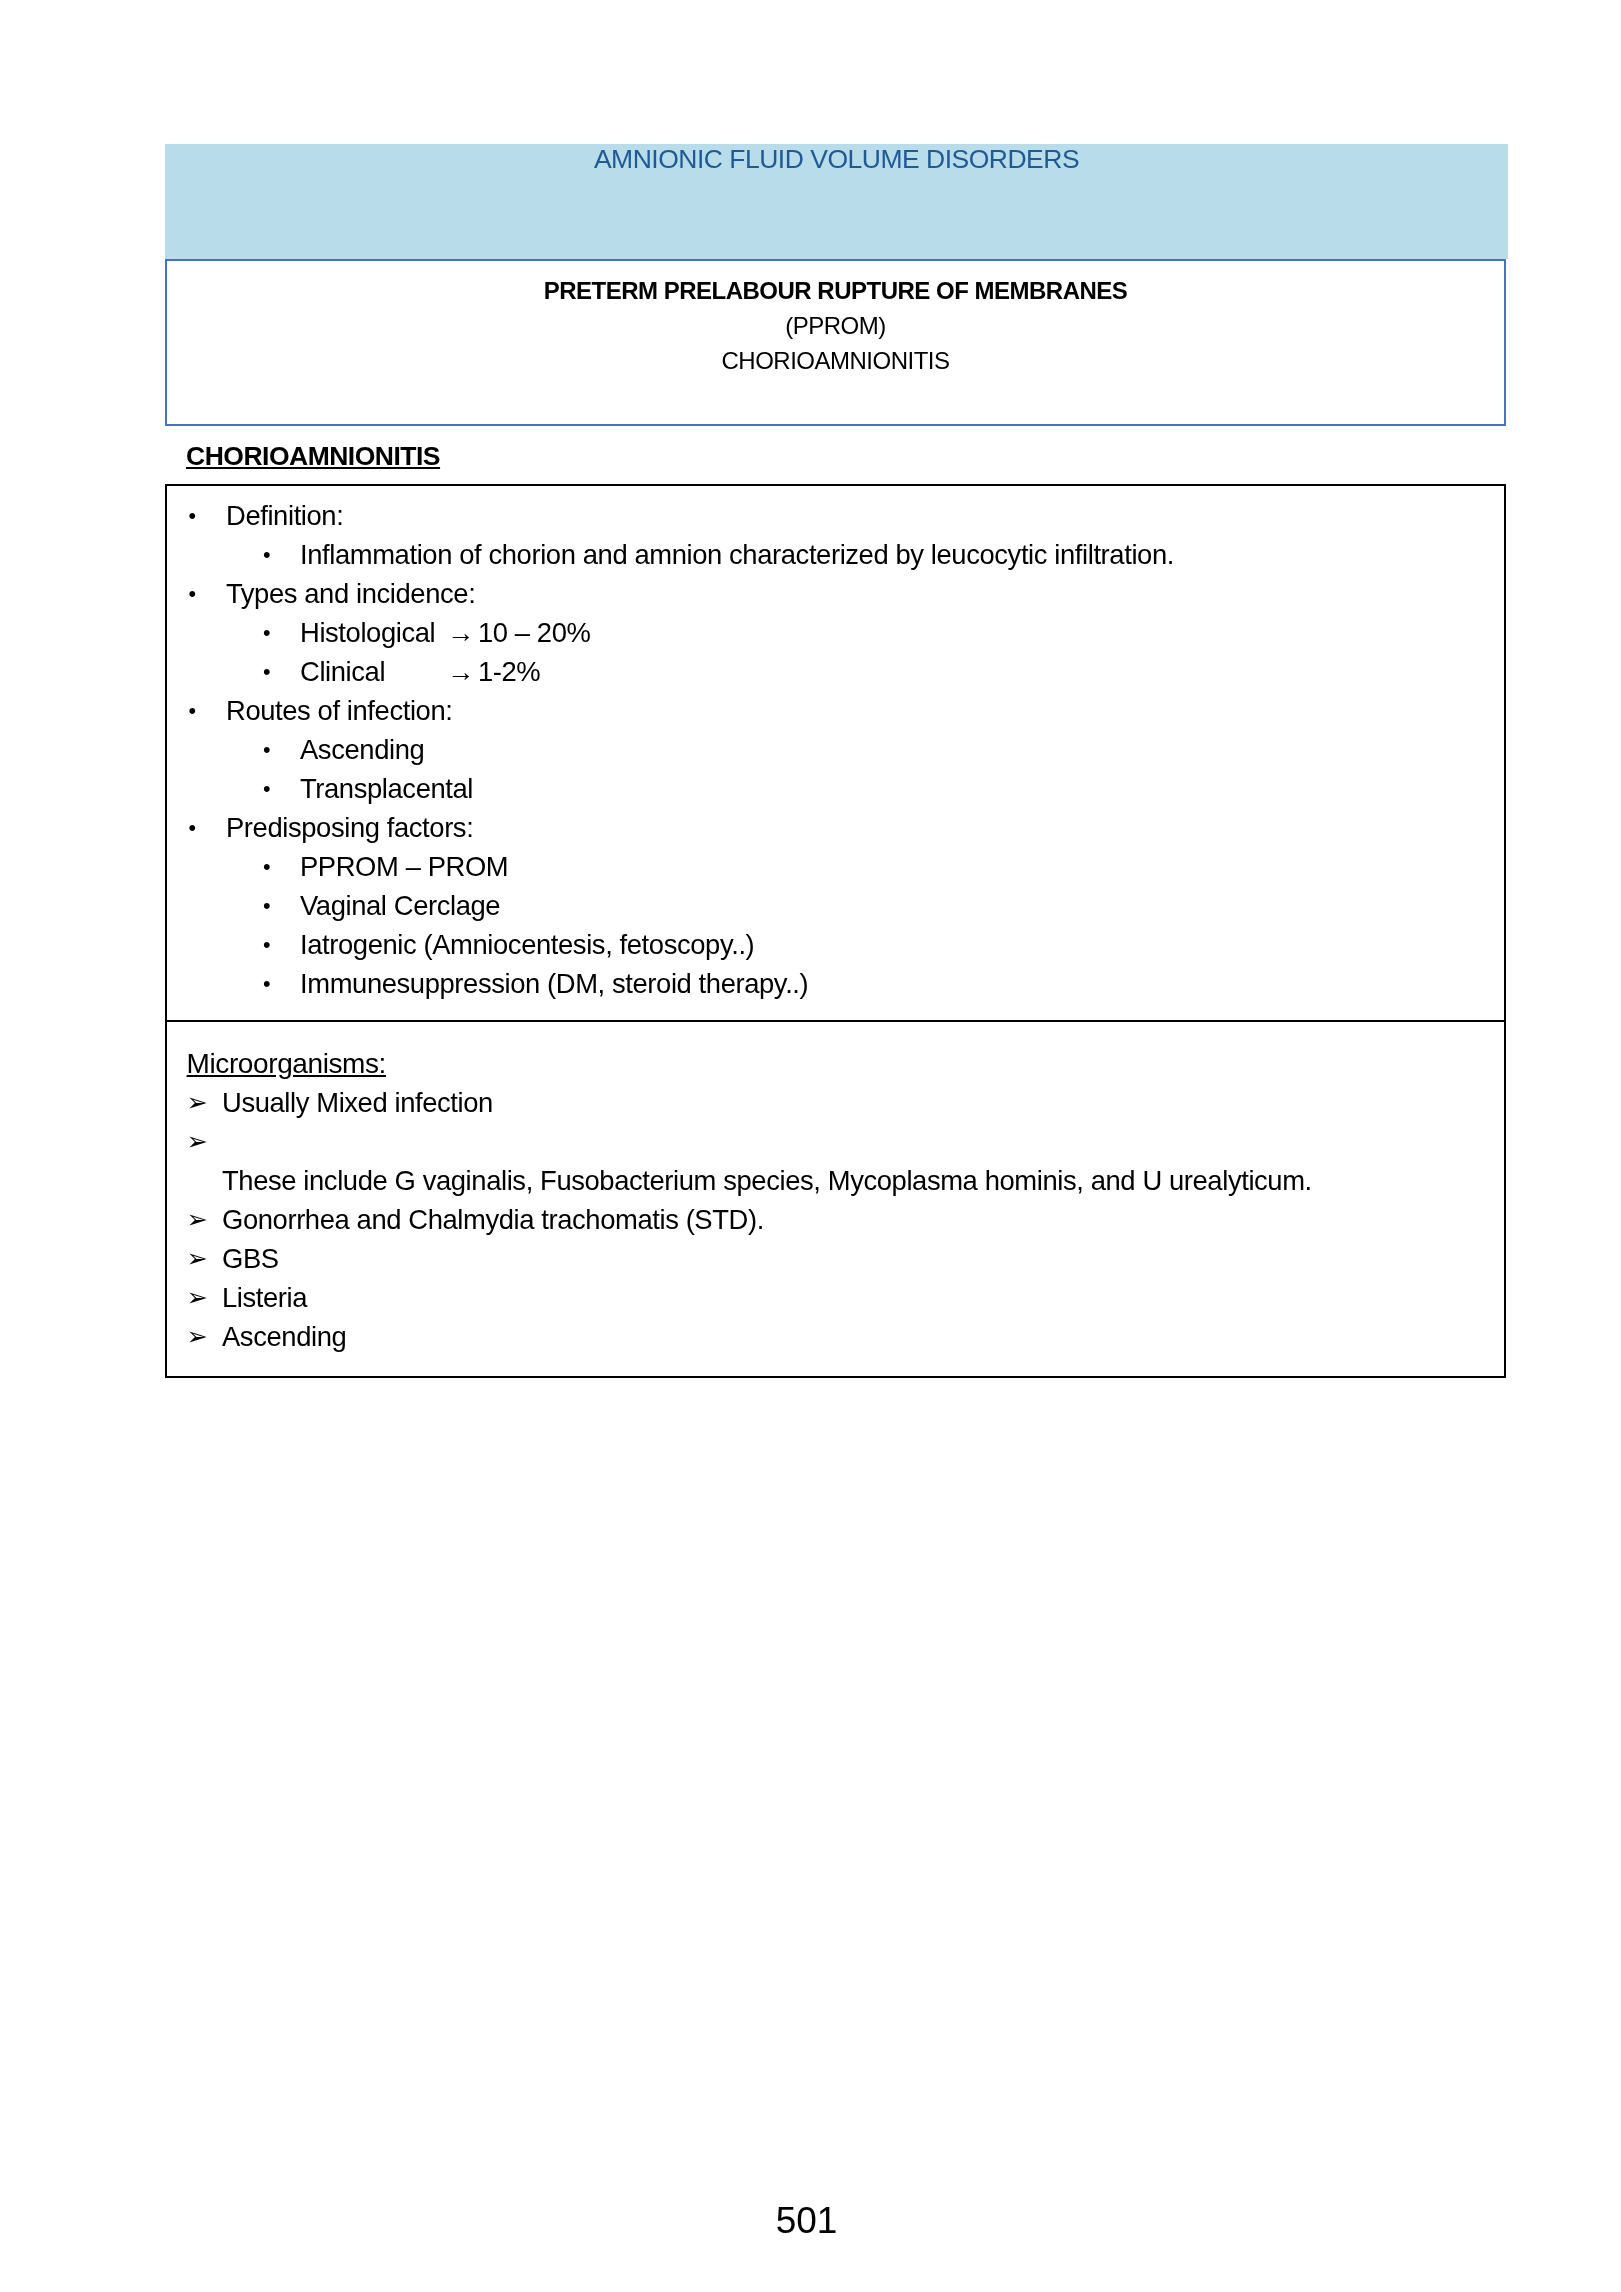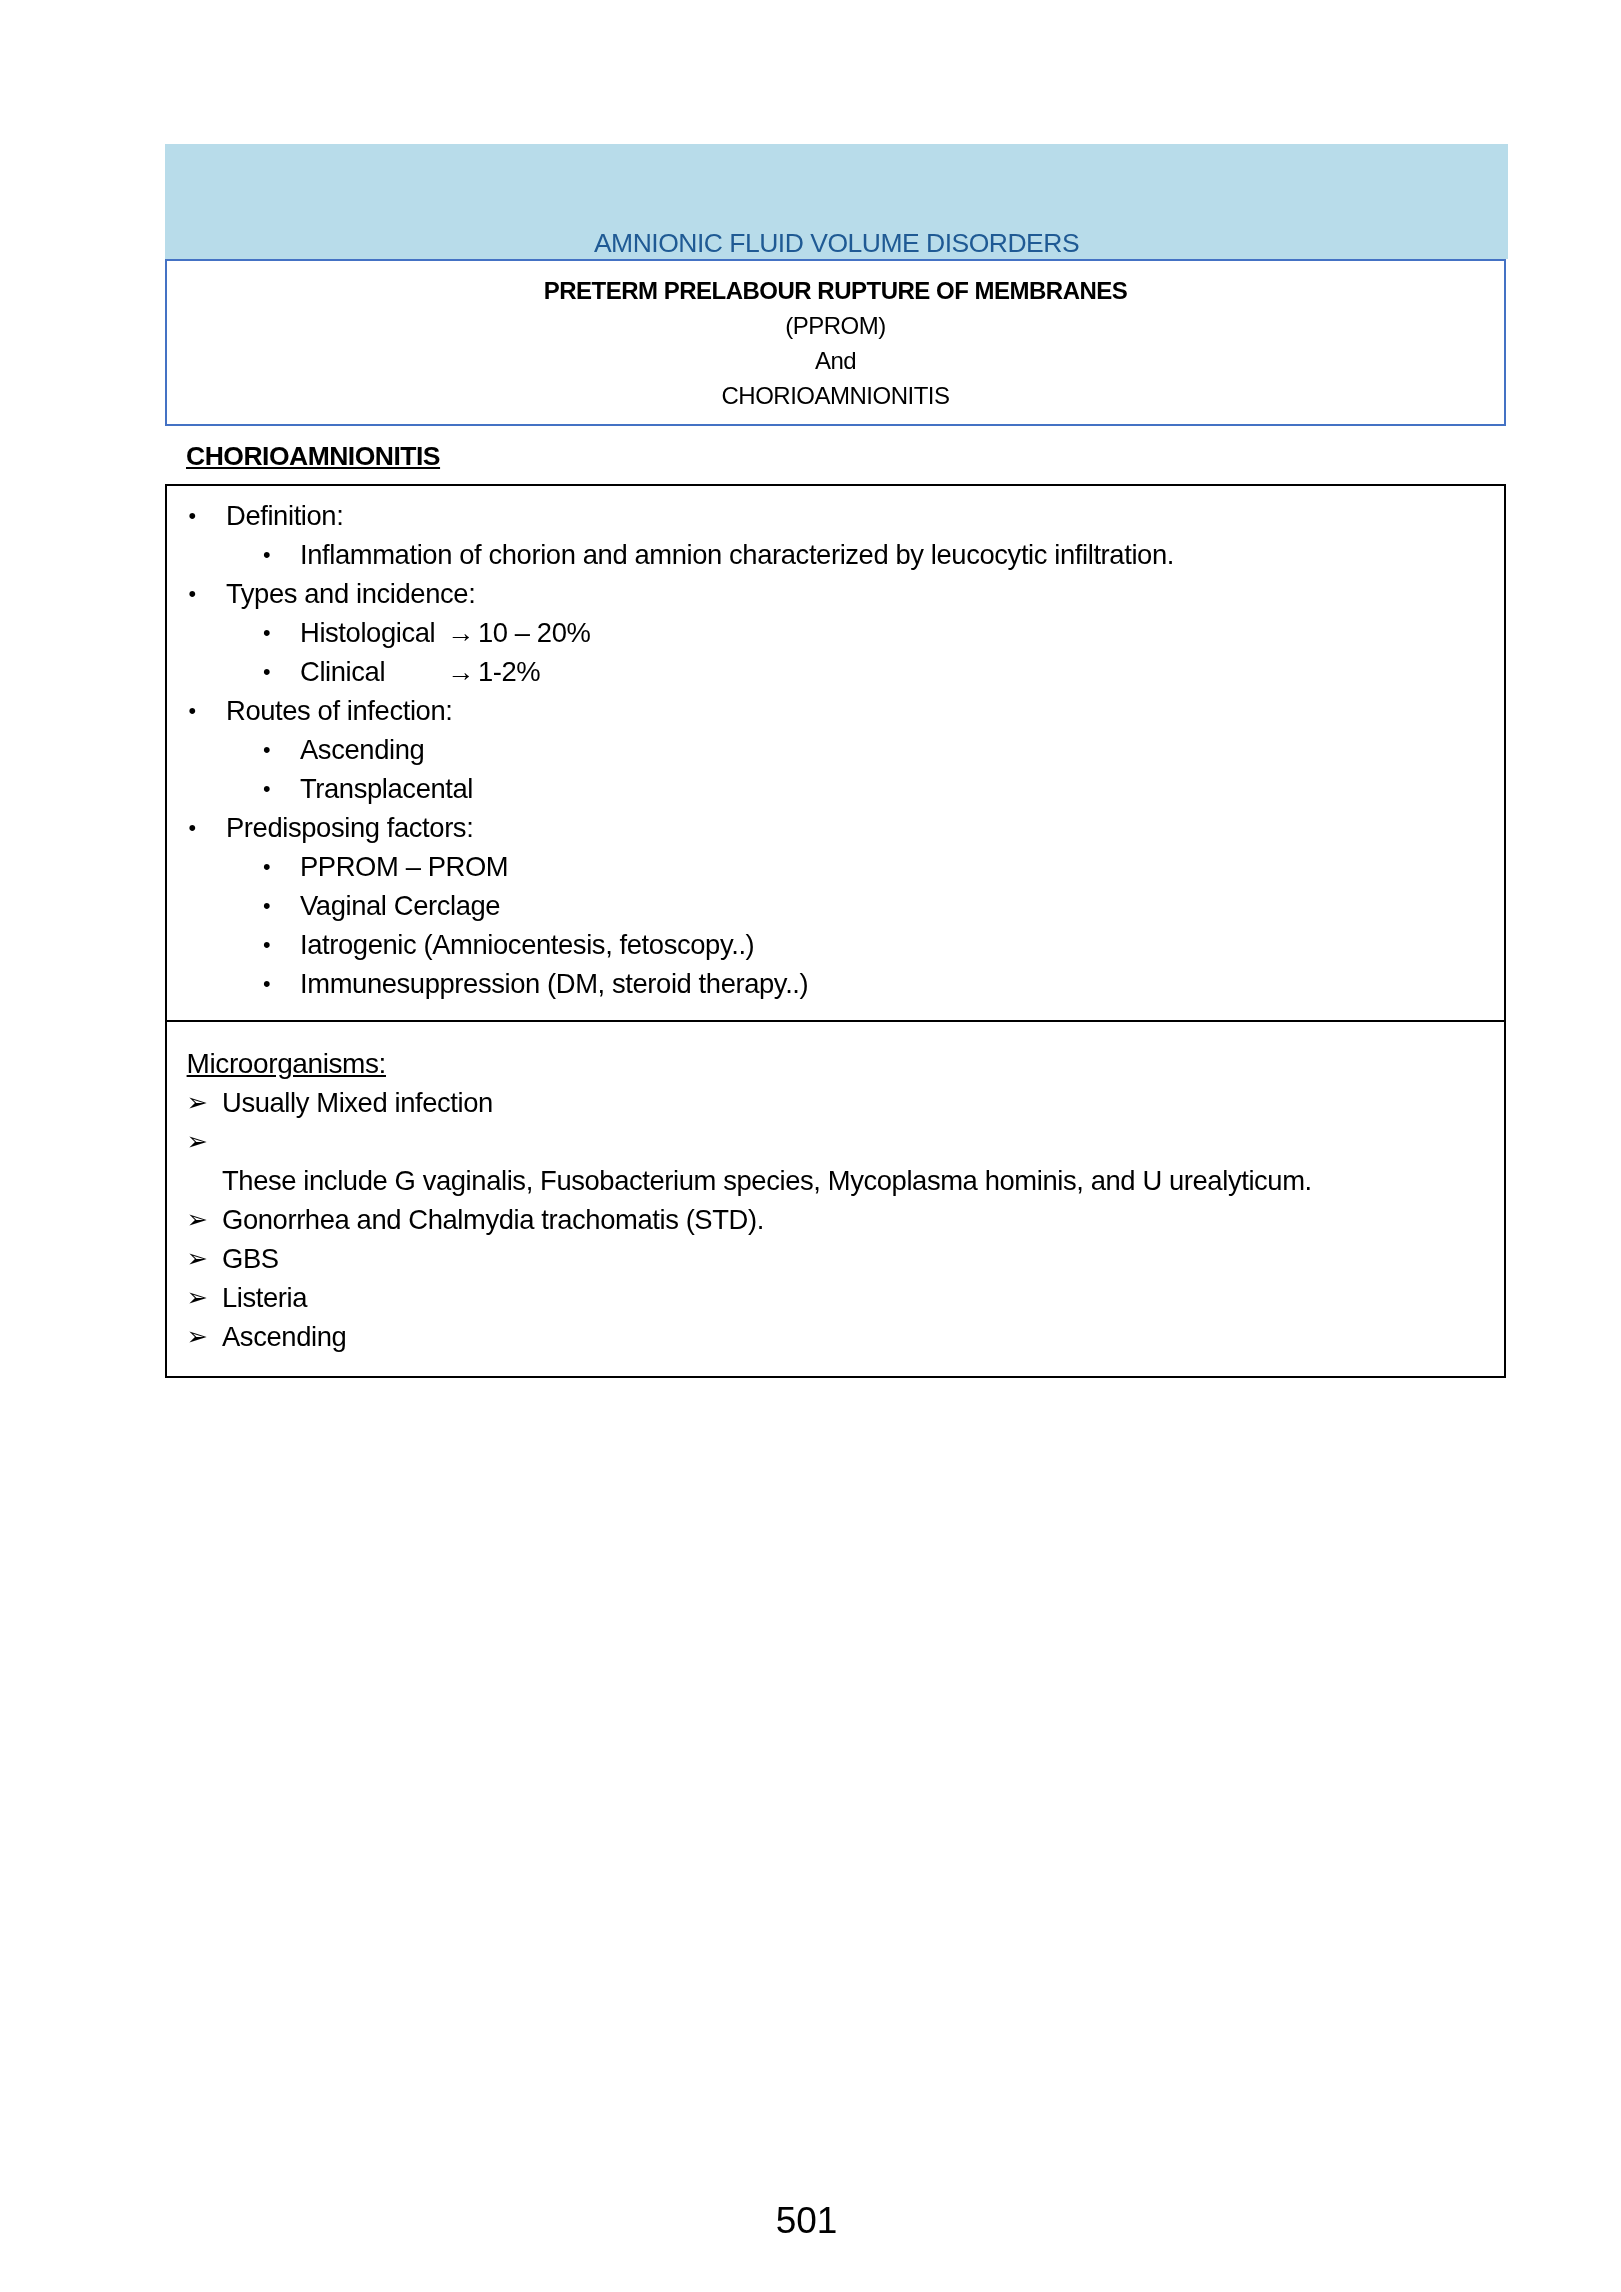--- a/index.html
+++ b/index.html
@@ -16,21 +16,21 @@
       overflow: hidden;
     }
     .header-band {
       position: absolute;
       left: 165px;
       top: 144px;
       width: 1343px;
       height: 115px;
       background: #b8dcea;
       display: flex;
-      align-items: flex-end;
+      align-items: flex-start;
       justify-content: center;
     }
     .header-band span {
       color: #1f5a94;
       font-size: 26.5px;
       letter-spacing: -0.5px;
     }
     .title-box {
       position: absolute;
       left: 165px;
@@ -138,21 +138,20 @@
 </head>
 <body>
 
 <div class="header-band">
   <span>AMNIONIC FLUID VOLUME DISORDERS</span>
 </div>
 
 <div class="title-box">
   <div class="line bold">PRETERM PRELABOUR RUPTURE OF MEMBRANES</div>
   <div class="line">(PPROM)</div>
-  <div class="line">And</div>
   <div class="line">CHORIOAMNIONITIS</div>
 </div>
 
 <div class="section-heading">CHORIOAMNIONITIS</div>
 
 <div class="box box1">
   <ul class="list">
     <li class="l1">
       <span class="bullet">•</span>
       <span>Definition:</span>

